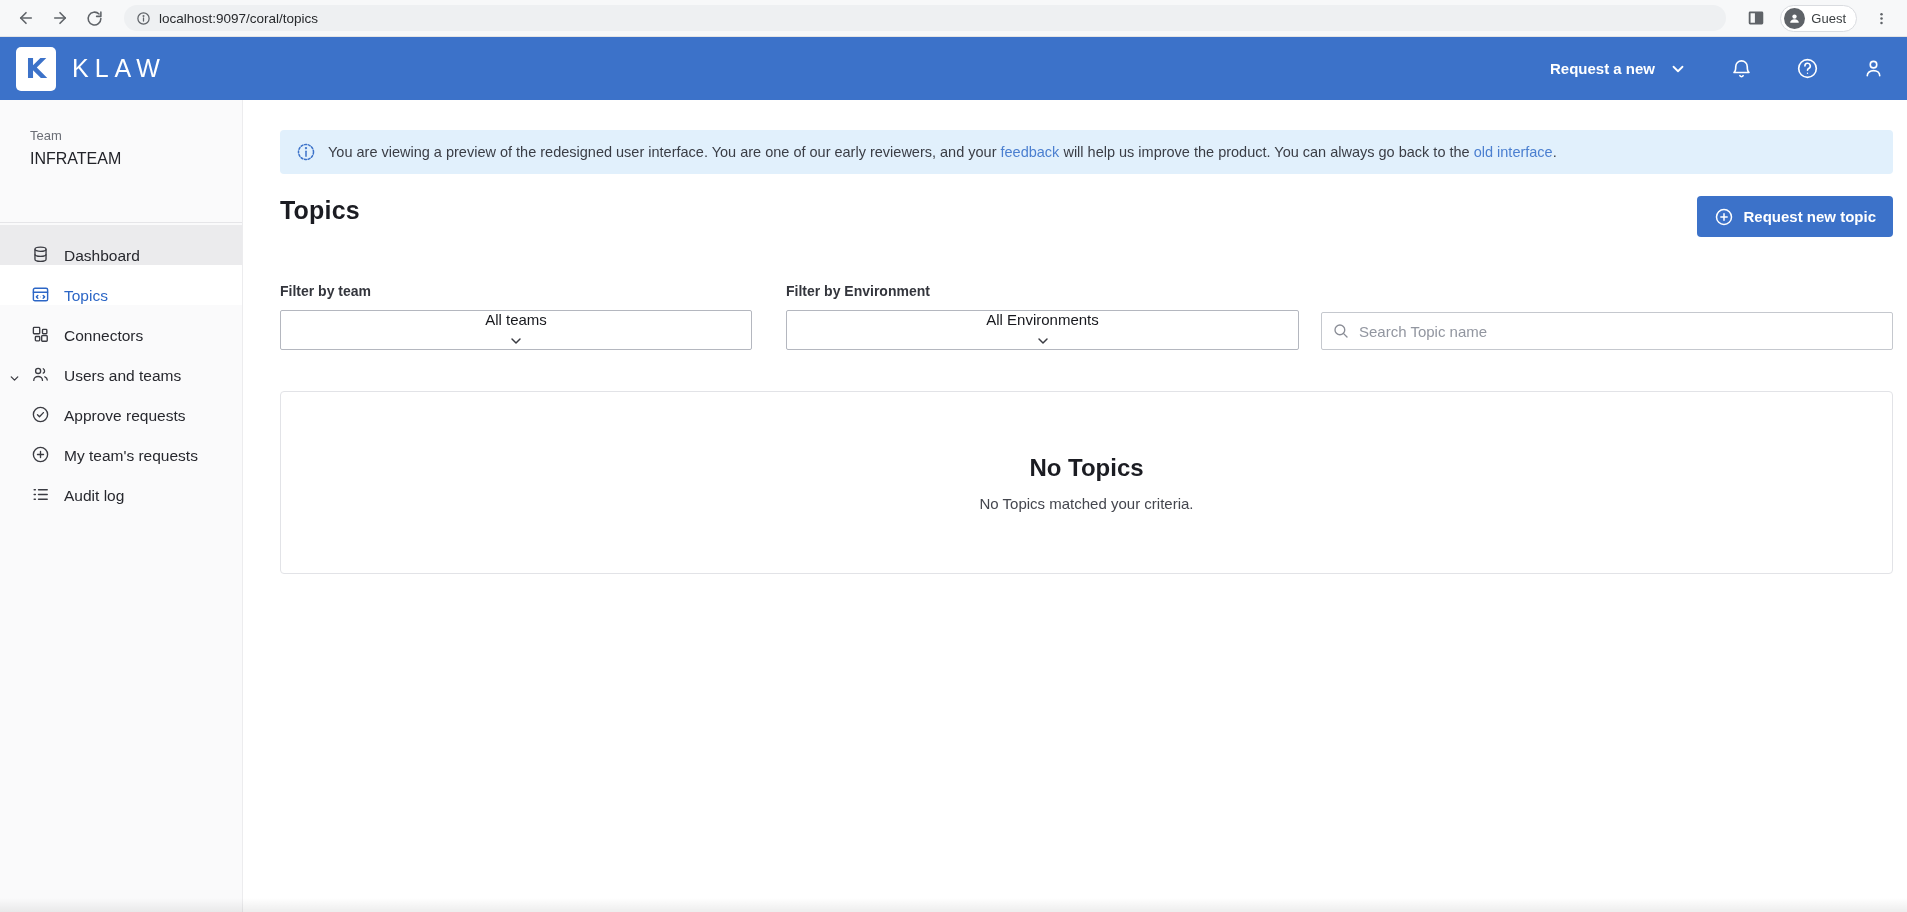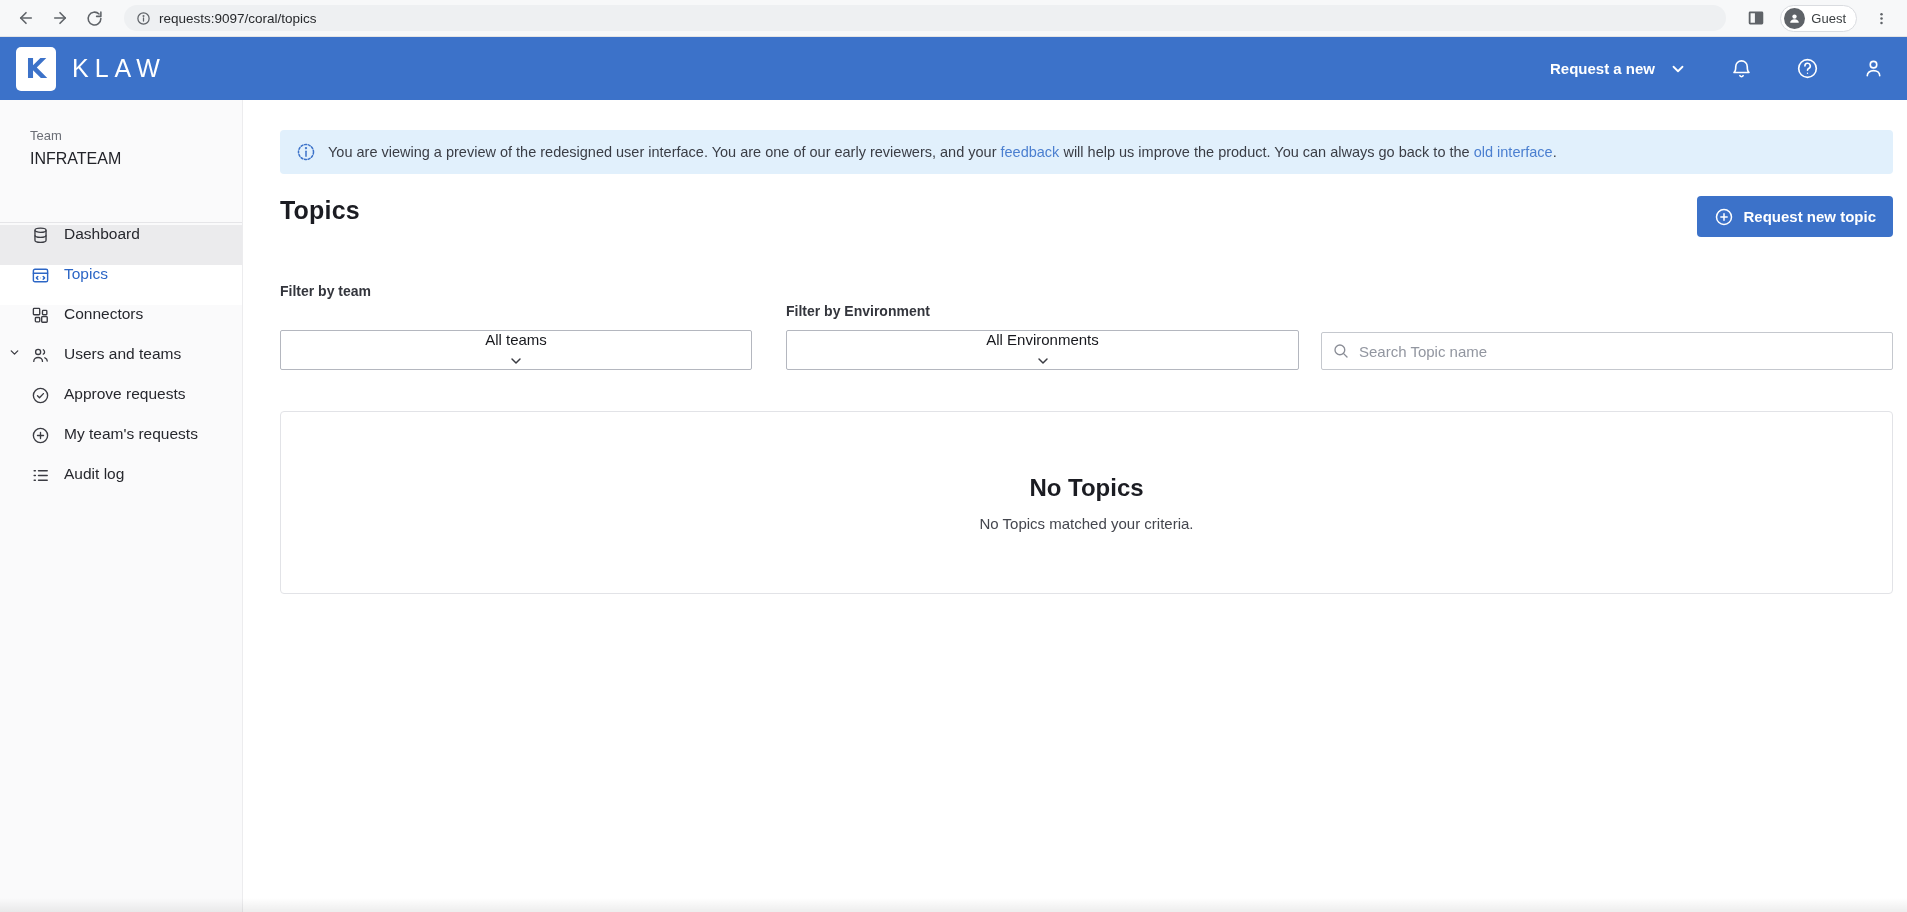--- a/index.html
+++ b/index.html
@@ -36,21 +36,21 @@
 
   
   .shell { position:relative; height:812px; display:flex; }
   .sidebar { width:243px; background:#fafafb; border-right:1px solid #ececee;
     flex:0 0 auto; display:flex; flex-direction:column; }
   .team-block { padding:28px 30px 0 30px; height:122px; }
   .team-label { font-size:13px; color:#6b6e76; margin-bottom:7px; }
   .team-name { font-size:16px; color:#222329; }
   .side-divider { height:1px; background:#e5e5e8; width:100%; }
   .nav { padding-top:2px; }
-  .nav-item { height:40px; display:flex; align-items:flex-start; padding-left:30px;
+  .nav-item { height:40px; display:flex; align-items:flex-end; padding-left:30px;
     font-size:15.5px; color:#27282e; cursor:pointer; position:relative; }
   .nav-item .ni-icon { width:21px; height:21px; margin-right:13px; color:#3a3b42;
     display:flex; align-items:center; justify-content:center; flex:0 0 auto; }
   .nav-item.row-alt { background:#ebebed; }
   .nav-item.active { background:#ffffff; color:#2c66c6; }
   .nav-item.active .ni-icon { color:#2c66c6; }
   .nav-chevron { position:absolute; left:8px; width:14px; height:14px; color:#3a3b42;
     display:flex; align-items:center; }
 
   .main { flex:1; padding:30px 14px 0 37px; background:#fff; }
@@ -66,21 +66,21 @@
   
   .title-row { margin-top:22px; display:flex; align-items:flex-start; justify-content:space-between; }
   .page-title { font-size:25px; font-weight:800; color:#1b1c22; letter-spacing:.2px; }
   .primary-btn { height:41px; background:#3c72c9; color:#fff; border:none; border-radius:4px;
     display:flex; align-items:center; gap:9px; padding:0 17px; font-size:15px; font-weight:bold;
     cursor:pointer; font-family:inherit; }
 
   
   .filters { margin-top:46px; display:flex; align-items:flex-end; }
   .filter-col { display:flex; flex-direction:column; }
-  .filter-col.c1 { width:472px; margin-right:34px;gap:20px; }
+  .filter-col.c1 { width:472px; margin-right:34px; }
   .filter-col.c2 { width:513px; margin-right:22px; }
   .filter-label { font-size:14px; font-weight:bold; color:#33353c; margin-bottom:11px; }
   .select-box { height:40px; border:1px solid #b4b7bf; border-radius:2px; background:#fff;
     display:flex; align-items:center; justify-content:space-between; padding:0 14px;
     font-size:15px; color:#17181d; cursor:pointer;flex-direction:column; }
   .select-box .chev { color:#3a3b42; display:flex; }
   .search-wrap { flex:1; position:relative;margin-top:12px; }
   .search-wrap input { width:100%; height:38px; border:1px solid #c5c8ce; border-radius:2px;
     padding:0 12px 0 37px; font-size:15px; color:#17181d; font-family:inherit; outline:none; }
   .search-wrap input::placeholder { color:#9296a0; }
@@ -118,21 +118,21 @@
         <path d="M21 12a9 9 0 1 1-2.6-6.3"></path>
         <path d="M21 3v6h-6"></path>
       </svg>
   </div>
   <div class="omnibox">
     <svg width="15" height="15" viewBox="0 0 24 24" fill="none" stroke="#5f6368" stroke-width="2">
         <circle cx="12" cy="12" r="9"></circle>
         <path d="M12 11v5" stroke-linecap="round"></path>
         <circle cx="12" cy="8" r="0.6" fill="#5f6368"></circle>
       </svg>
-    <span class="omnibox-url">requests:9097/coral/topics</span>
+    <span class="omnibox-url">localhost:9097/coral/topics</span>
   </div>
   <div class="chrome-right">
     <div class="nav-btn">
       <svg width="18" height="16" viewBox="0 0 24 22">
           <rect x="2" y="2" width="20" height="18" rx="2" fill="#5f6368"></rect>
           <rect x="4.5" y="4.5" width="6" height="13" fill="#f7f8f9"></rect>
         </svg>
     </div>
     <div class="guest-chip">
       <span class="av">

